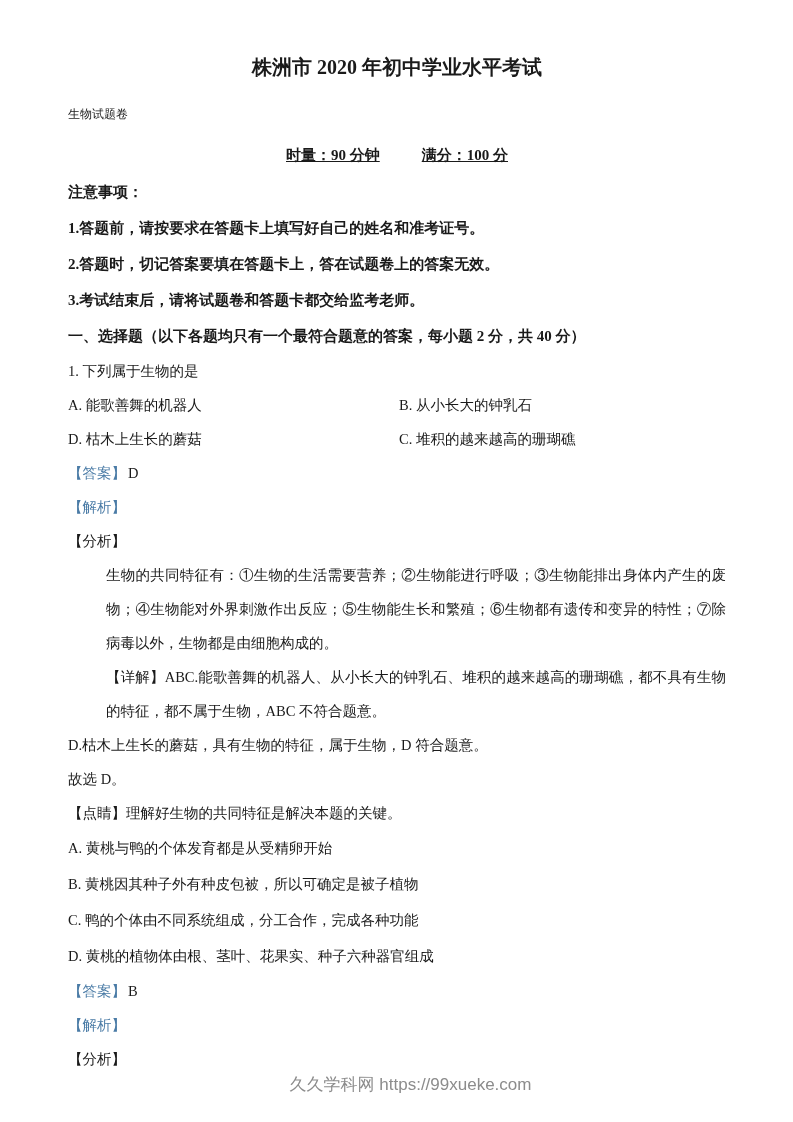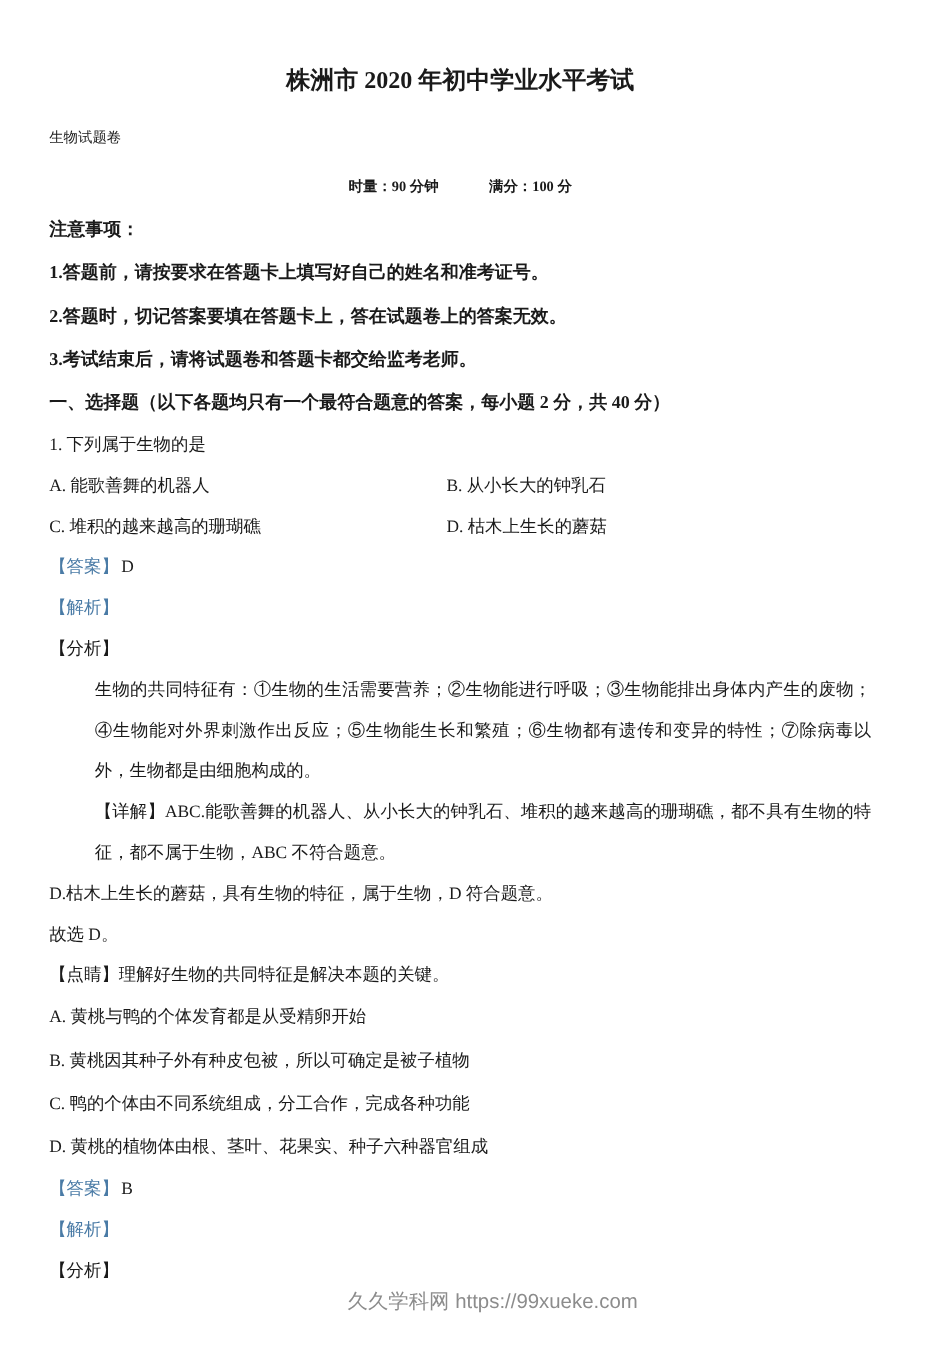--- a/index.html
+++ b/index.html
@@ -6,42 +6,43 @@
   body {
     width: 793px;
     height: 1122px;
     background: #ffffff;
     position: relative;
     overflow: hidden;
     font-family: "Liberation Serif", "DejaVu Serif", serif;
     color: #1a1a1a;
   }
   .content {
-    padding: 52px 67px 0 41px;
+    padding: 52px 67px 0 68px;
     box-sizing: border-box;
   }
   .doc-title {
     font-size: 20px;
     font-weight: 700;
     text-align: center;
     margin: 0 0 18px 0;
     line-height: 30px;
   }
   .doc-subtitle {
     font-size: 12px;
     font-weight: 400;
     margin: 0 0 14px 0;
     line-height: 28px;
   }
   .doc-meta {
-    font-size: 12px;
+    font-size: 15px;
     font-weight: 700;
     text-align: center;
     margin: 0 0 6px 0;
     line-height: 26px;
+    text-decoration: underline;
   }
   .doc-meta .gap { display: inline-block; width: 42px; }
   .b-line {
     font-size: 15px;
     font-weight: 700;
     line-height: 36px;
     margin: 0;
   }
   .t-line {
     font-size: 14.5px;
@@ -89,22 +90,22 @@
   <p class="b-line">2.答题时，切记答案要填在答题卡上，答在试题卷上的答案无效。</p>
   <p class="b-line">3.考试结束后，请将试题卷和答题卡都交给监考老师。</p>
 
   <p class="b-line">一、选择题（以下各题均只有一个最符合题意的答案，每小题 2 分，共 40 分）</p>
 
   <div>
     <p class="t-line">1. 下列属于生物的是</p>
     <div class="options-2col">
       <div>A. 能歌善舞的机器人</div>
       <div>B. 从小长大的钟乳石</div>
+      <div>D. 枯木上生长的蘑菇</div>
       <div>C. 堆积的越来越高的珊瑚礁</div>
-      <div>D. 枯木上生长的蘑菇</div>
     </div>
     <p class="t-line"><span class="label-blue">【答案】</span><span class="answer-letter">D</span></p>
     <p class="t-line"><span class="label-blue">【解析】</span></p>
     <p class="t-line"><span>【分析】</span></p>
     <p class="t-line just">生物的共同特征有：①生物的生活需要营养；②生物能进行呼吸；③生物能排出身体内产生的废物；④生物能对外界刺激作出反应；⑤生物能生长和繁殖；⑥生物都有遗传和变异的特性；⑦除病毒以外，生物都是由细胞构成的。</p>
     <p class="t-line just"><span>【详解】</span><span>ABC.能歌善舞的机器人、从小长大的钟乳石、堆积的越来越高的珊瑚礁，都不具有生物的特征，都不属于生物，ABC 不符合题意。</span></p>
     <p class="t-line">D.枯木上生长的蘑菇，具有生物的特征，属于生物，D 符合题意。</p>
     <p class="t-line">故选 D。</p>
     <p class="t-line"><span>【点睛】</span><span>理解好生物的共同特征是解决本题的关键。</span></p>
   </div>

